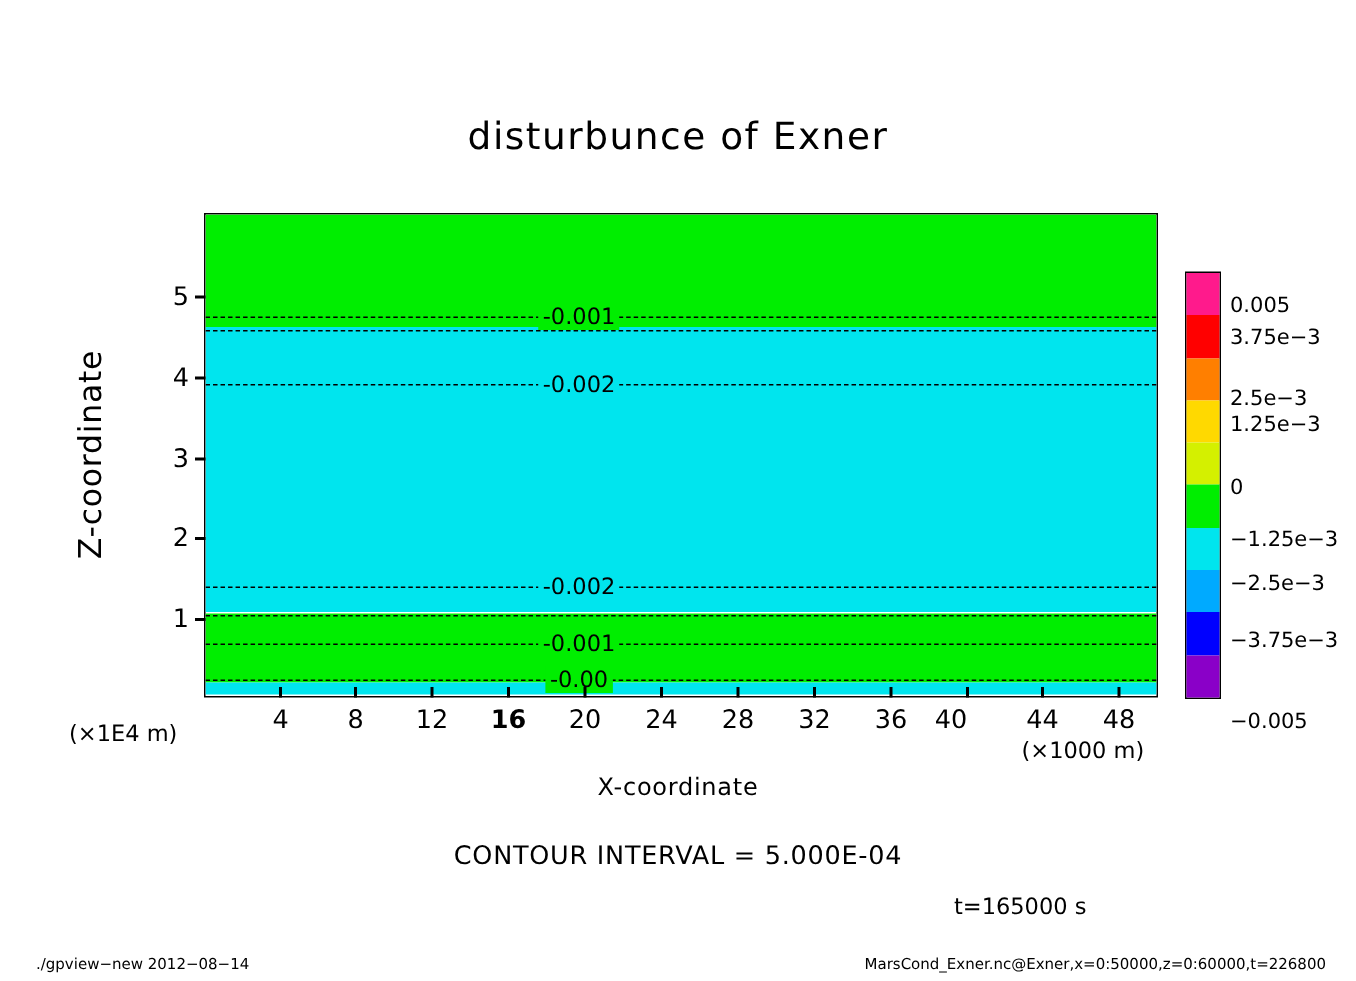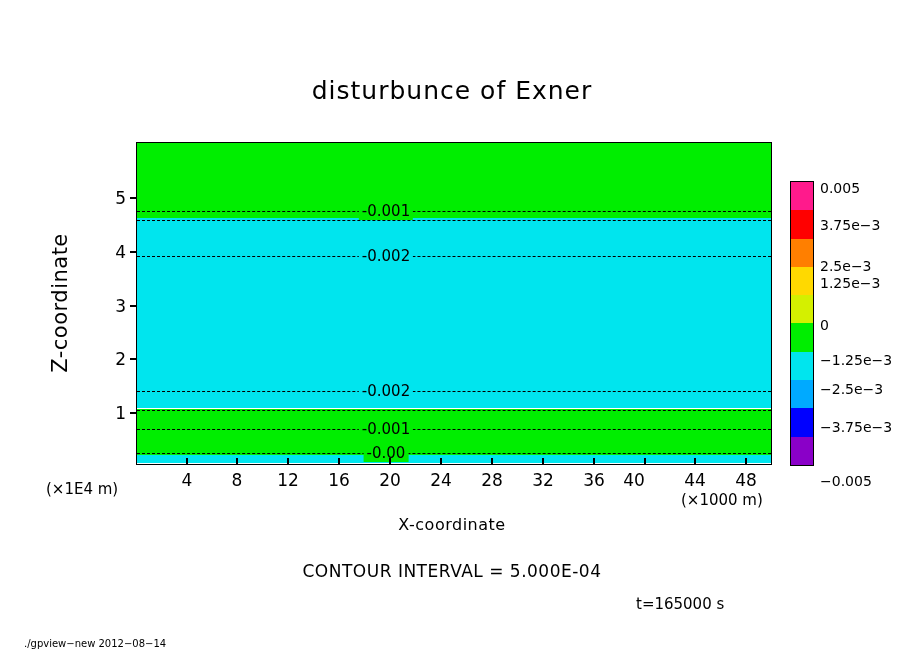--- a/index.html
+++ b/index.html
@@ -195,21 +195,21 @@
   <div class="tick abs" style="left:491px; top:458px; width:1.5px; height:7px;"></div>
   <div class="tick abs" style="left:542px; top:458px; width:1.5px; height:7px;"></div>
   <div class="tick abs" style="left:593px; top:458px; width:1.5px; height:7px;"></div>
   <div class="tick abs" style="left:644px; top:458px; width:1.5px; height:7px;"></div>
   <div class="tick abs" style="left:694px; top:458px; width:1.5px; height:7px;"></div>
   <div class="tick abs" style="left:745px; top:458px; width:1.5px; height:7px;"></div>
 
   <div class="xtick-label" style="left:187px;">4</div>
   <div class="xtick-label" style="left:237px;">8</div>
   <div class="xtick-label" style="left:288px;">12</div>
-  <div class="xtick-label" style="left:339px;">16</div>
+  <div class="xtick-label" style="left:339px;font-weight:bold;">16</div>
   <div class="xtick-label" style="left:390px;">20</div>
   <div class="xtick-label" style="left:441px;">24</div>
   <div class="xtick-label" style="left:492px;">28</div>
   <div class="xtick-label" style="left:543px;">32</div>
   <div class="xtick-label" style="left:594px;">36</div>
   <div class="xtick-label" style="left:634px;">40</div>
   <div class="xtick-label" style="left:695px;">44</div>
   <div class="xtick-label" style="left:746px;">48</div>
 
   <div class="tick abs" style="left:130px; top:412px; width:7px; height:1.5px;"></div>
@@ -235,27 +235,28 @@
     <div class="cbcell" style="height:28.3px; background:#ff7f00;"></div>
     <div class="cbcell" style="height:28.3px; background:#ffd900;"></div>
     <div class="cbcell" style="height:28.3px; background:#d4f000;"></div>
     <div class="cbcell" style="height:28.3px; background:#00ee00;"></div>
     <div class="cbcell" style="height:28.3px; background:#00e5ee;"></div>
     <div class="cbcell" style="height:28.3px; background:#00aaff;"></div>
     <div class="cbcell" style="height:28.3px; background:#0000ff;"></div>
     <div class="cbcell" style="height:28.3px; background:#8a00c8;"></div>
   </div>
 
-  <div class="cb-label" style="top:188px;">0.005</div>
+  <div class="cb-label" style="top:204px;">0.005</div>
   <div class="cb-label" style="top:225px;">3.75e−3</div>
   <div class="cb-label" style="top:254px;margin-top:12px;">2.5e−3</div>
   <div class="cb-label" style="top:283px;">1.25e−3</div>
   <div class="cb-label" style="top:325px;">0</div>
   <div class="cb-label" style="top:360px;">−1.25e−3</div>
   <div class="cb-label" style="top:389px;">−2.5e−3</div>
   <div class="cb-label" style="top:427px;text-align:right;">−3.75e−3</div>
   <div class="cb-label" style="top:461px;margin-top:20px;">−0.005</div>
 
   <div class="abs" id="contour-interval">CONTOUR INTERVAL = 5.000E-04</div>
   <div class="abs" id="time-label">t=165000 s</div>
   <div class="abs" id="footer-left">./gpview−new   2012−08−14</div>
+  <div class="abs" id="footer-right">MarsCond_Exner.nc@Exner,x=0:50000,z=0:60000,t=226800</div>
 
 </div>
 
 </body></html>

